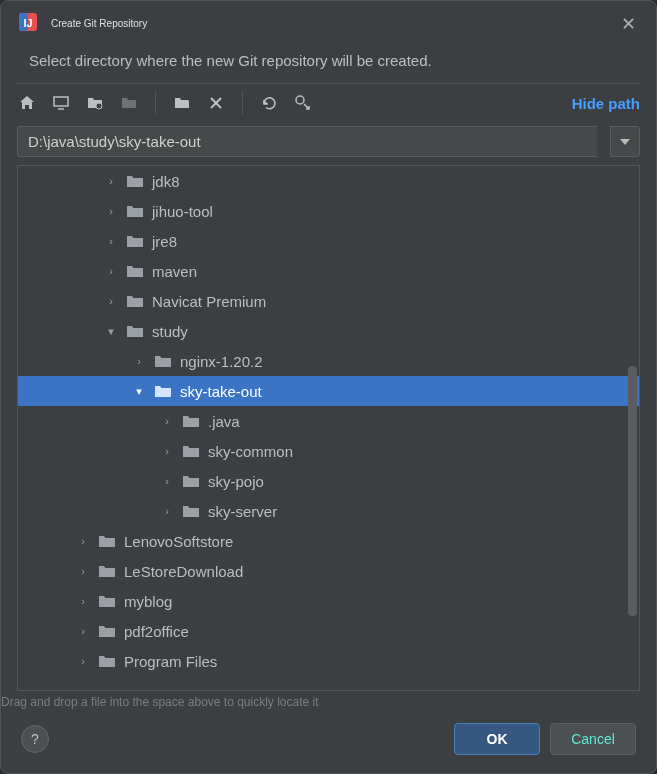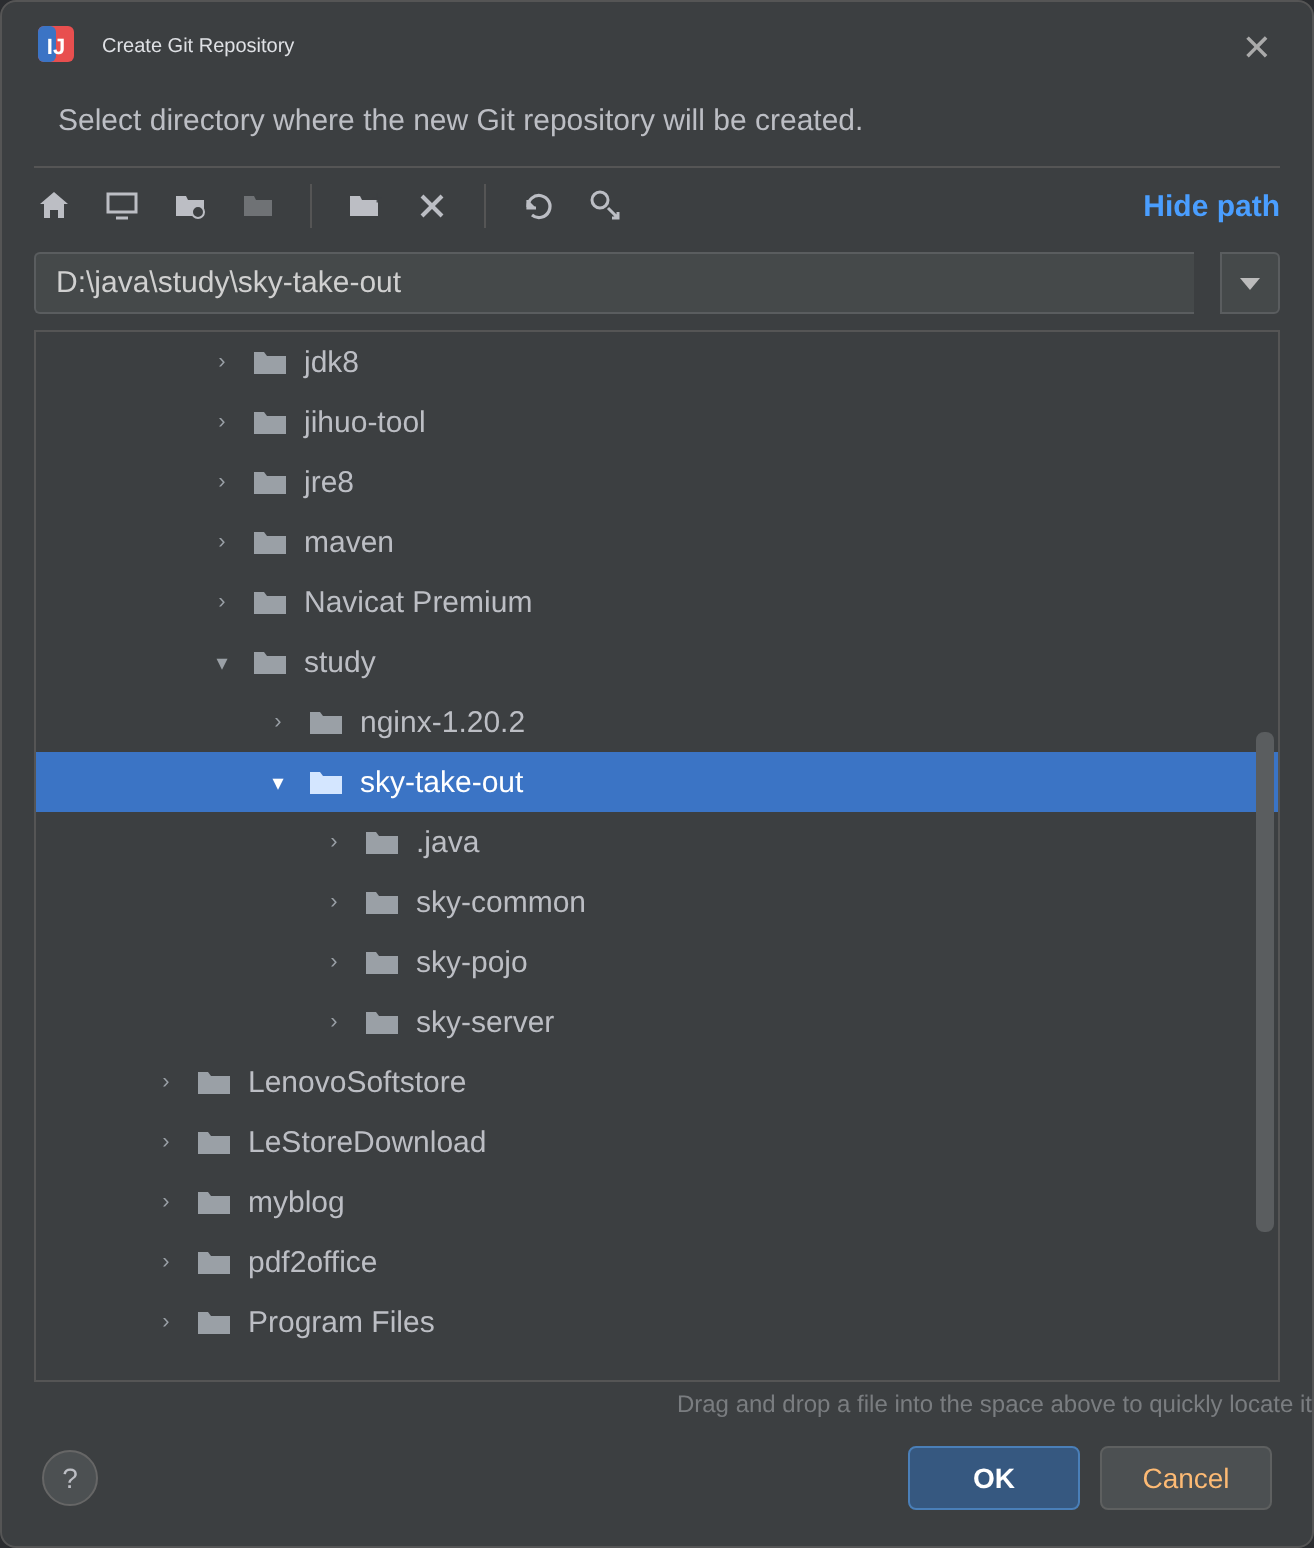--- a/index.html
+++ b/index.html
@@ -138,21 +138,21 @@
   .tree-row.selected .arrow { color: #fff; }
   .folder-icon {
     width: 20px;
     height: 16px;
     display: inline-flex;
     align-items: center;
     margin-right: 6px;
   }
   .indent { display: inline-block; }
   .hint {
-    text-align: right;
+    text-align: left;
     color: #7a7d80;
     font-size: 12px;
     padding: 4px 0 0 0;
   }
   .buttons {
     display: flex;
     align-items: center;
     padding: 14px 20px 18px 20px;
     gap: 10px;
   }
@@ -167,21 +167,21 @@
     align-items: center;
     justify-content: center;
     cursor: pointer;
   }
   .btn {
     min-width: 86px;
     padding: 7px 18px;
     border-radius: 4px;
     border: 1px solid #5e6060;
     background: #4c5052;
-    color: #fdba74;
+    color: #5eead4;
     font-size: 14px;
     cursor: pointer;
     text-align: center;
   }
   .btn.primary {
     background: #365880;
     border-color: #4a7fb8;
     color: #fff;
     font-weight: 700;
   }

